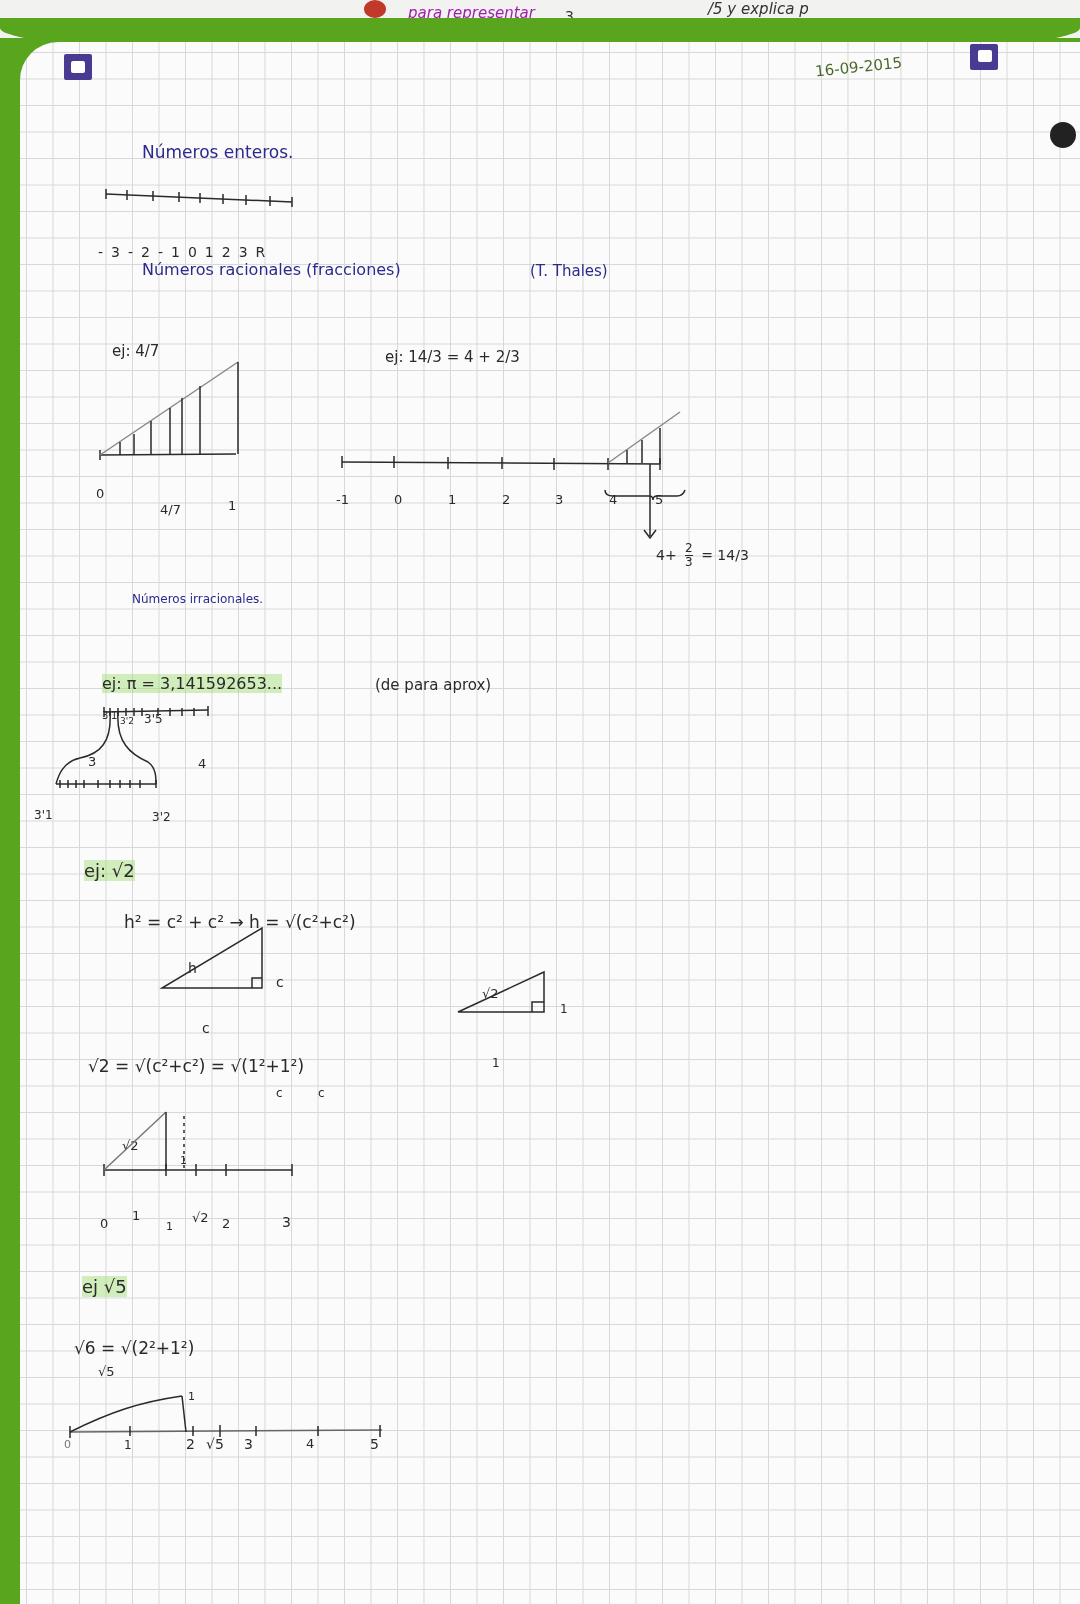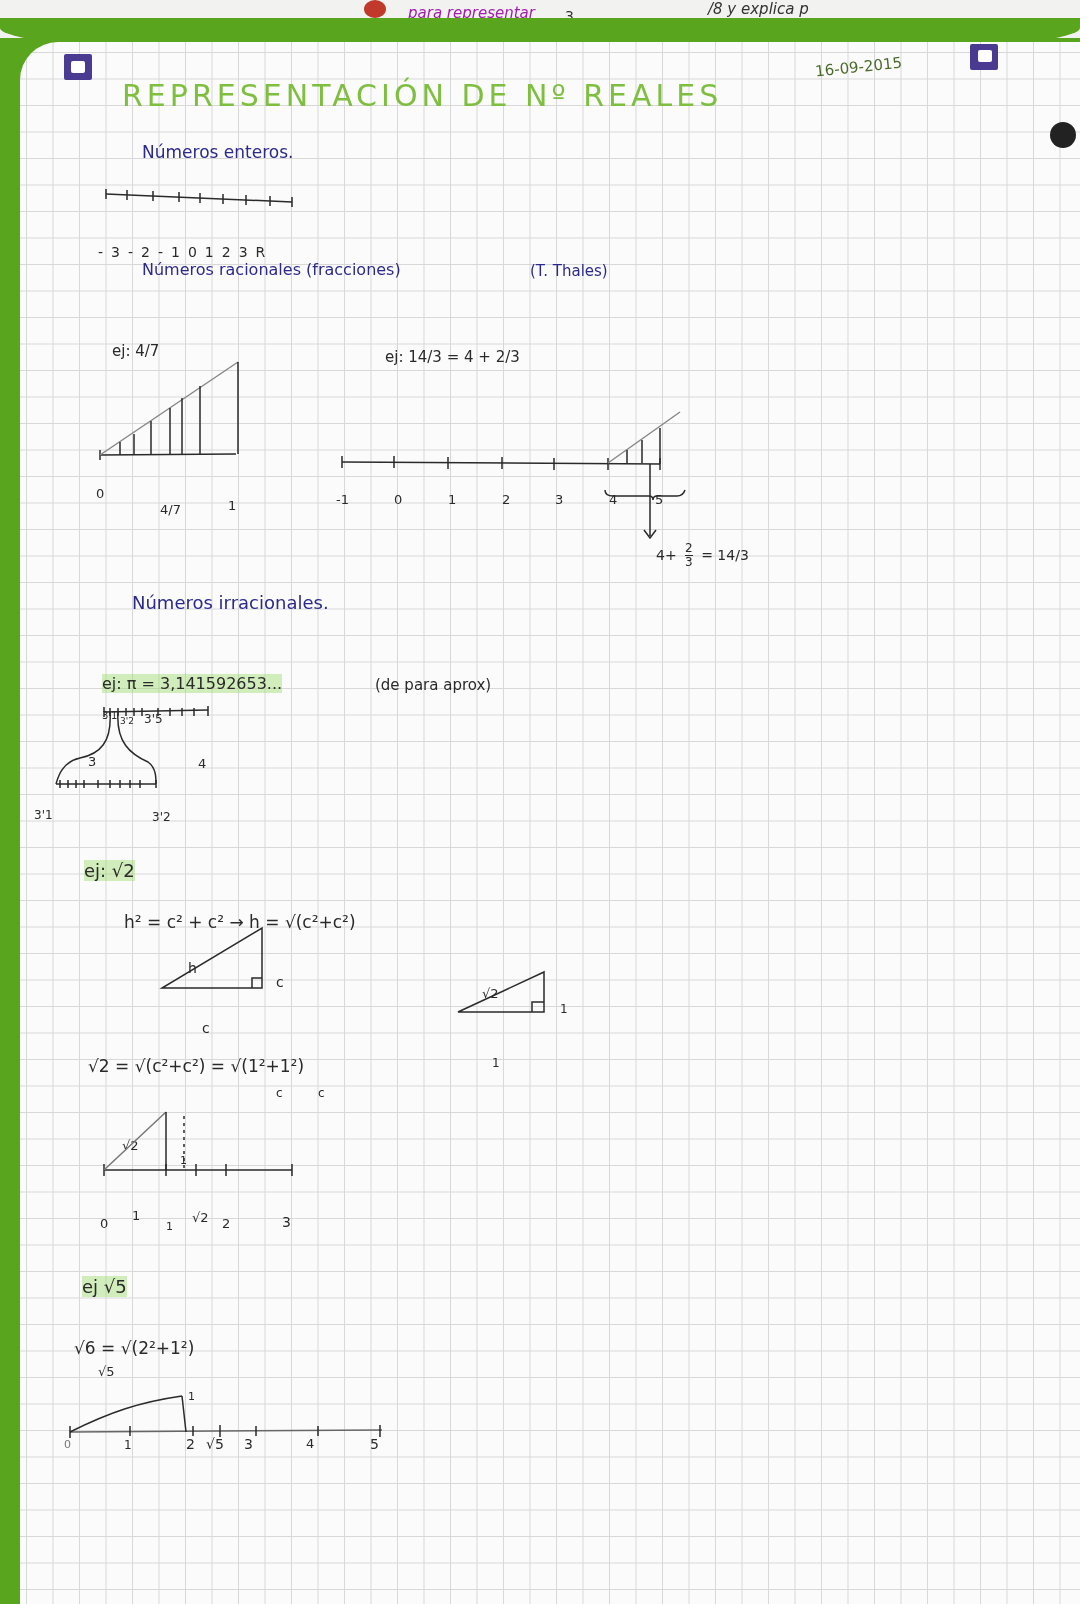--- a/index.html
+++ b/index.html
@@ -21,35 +21,34 @@
     .greenink { color:#7fbf3f; letter-spacing:4px; }
     svg { position:absolute; left:0; top:0; }
     .hl { background:rgba(160,220,110,0.45); }
   </style>
 </head>
 <body>
 
 <div class="topstrip">
   <span class="t" style="left:408px;top:4px;font-size:15px;color:#a21caf;font-style:italic;">para representar</span>
   <span class="t" style="left:565px;top:8px;font-size:14px;color:#333;">3</span>
-  <span class="t" style="left:708px;top:0px;font-size:15px;color:#333;font-style:italic;">/8 y explica p</span>
+  <span class="t" style="left:708px;top:0px;font-size:15px;color:#333;font-style:italic;">/5 y explica p</span>
   <span style="position:absolute;left:364px;top:0;width:22px;height:18px;border-radius:50%;background:#c0392b;"></span>
 </div>
 <div class="green-band"></div>
 
 <div class="page">
   <div class="corner" style="left:44px;top:12px;">
       <div class="in"></div>
     </div>
   <div class="corner" style="left:950px;top:2px;">
       <div class="in" style="left:8px;top:6px;"></div>
     </div>
   <div class="hole" style="left:1030px;top:80px;"></div>
 
-  <div class="t greenink" style="left:102px;top:36px;font-size:30px;">REPRESENTACIÓN DE Nº REALES</div>
   <div class="t" style="left:795px;top:16px;font-size:15px;color:#4b6b2b;transform:rotate(-6deg);">16-09-2015</div>
 
   <div class="t blue" style="left:122px;top:100px;font-size:17px;">Números enteros.</div>
   <div class="t ink" style="left:78px;top:170px;font-size:14px;letter-spacing:8px;">
     <span>-3</span><span>-2</span><span>-1</span><span>0</span><span>1</span><span>2</span><span>3</span><span>R</span>
   </div>
 
   <div class="t blue" style="left:122px;top:218px;font-size:16px;">Números racionales (fracciones)</div>
   <div class="t blue" style="left:510px;top:220px;font-size:15px;text-align:right;">(T. Thales)</div>
   <div class="t ink" style="left:92px;top:268px;font-size:15px;">ej: 4/7</div>
@@ -69,21 +68,21 @@
 
   <div class="t ink" style="left:636px;top:468px;font-size:14px;">
     <span>4+</span>
     <span style="display:inline-block;text-align:center;vertical-align:middle;font-size:12px;line-height:13px;margin:0 4px;">
       <span style="display:block;border-bottom:1px solid #2a2a2a;">2</span>
       <span style="display:block;">3</span>
     </span>
     <span>= 14/3</span>
   </div>
 
-  <div class="t blue" style="left:112px;top:550px;font-size:18px;">Números irracionales.</div>
+  <div class="t blue" style="left:112px;top:550px;font-size:12px;">Números irracionales.</div>
   <div class="t ink" style="left:82px;top:600px;font-size:16px;"><span class="hl">ej: π = 3,141592653...</span></div>
   <div class="t ink" style="left:355px;top:602px;font-size:15px;">(de para aprox)</div>
 
   <div class="t ink" style="left:82px;top:636px;font-size:10px;">3'1</div>
   <div class="t ink" style="left:100px;top:642px;font-size:9px;">3'2</div>
   <div class="t ink" style="left:124px;top:638px;font-size:12px;">3'5</div>
   <div class="t ink" style="left:68px;top:680px;font-size:13px;">3</div>
   <div class="t ink" style="left:178px;top:682px;font-size:13px;">4</div>
   <div class="t ink" style="left:14px;top:734px;font-size:12px;">3'1</div>
   <div class="t ink" style="left:132px;top:736px;font-size:12px;">3'2</div>

